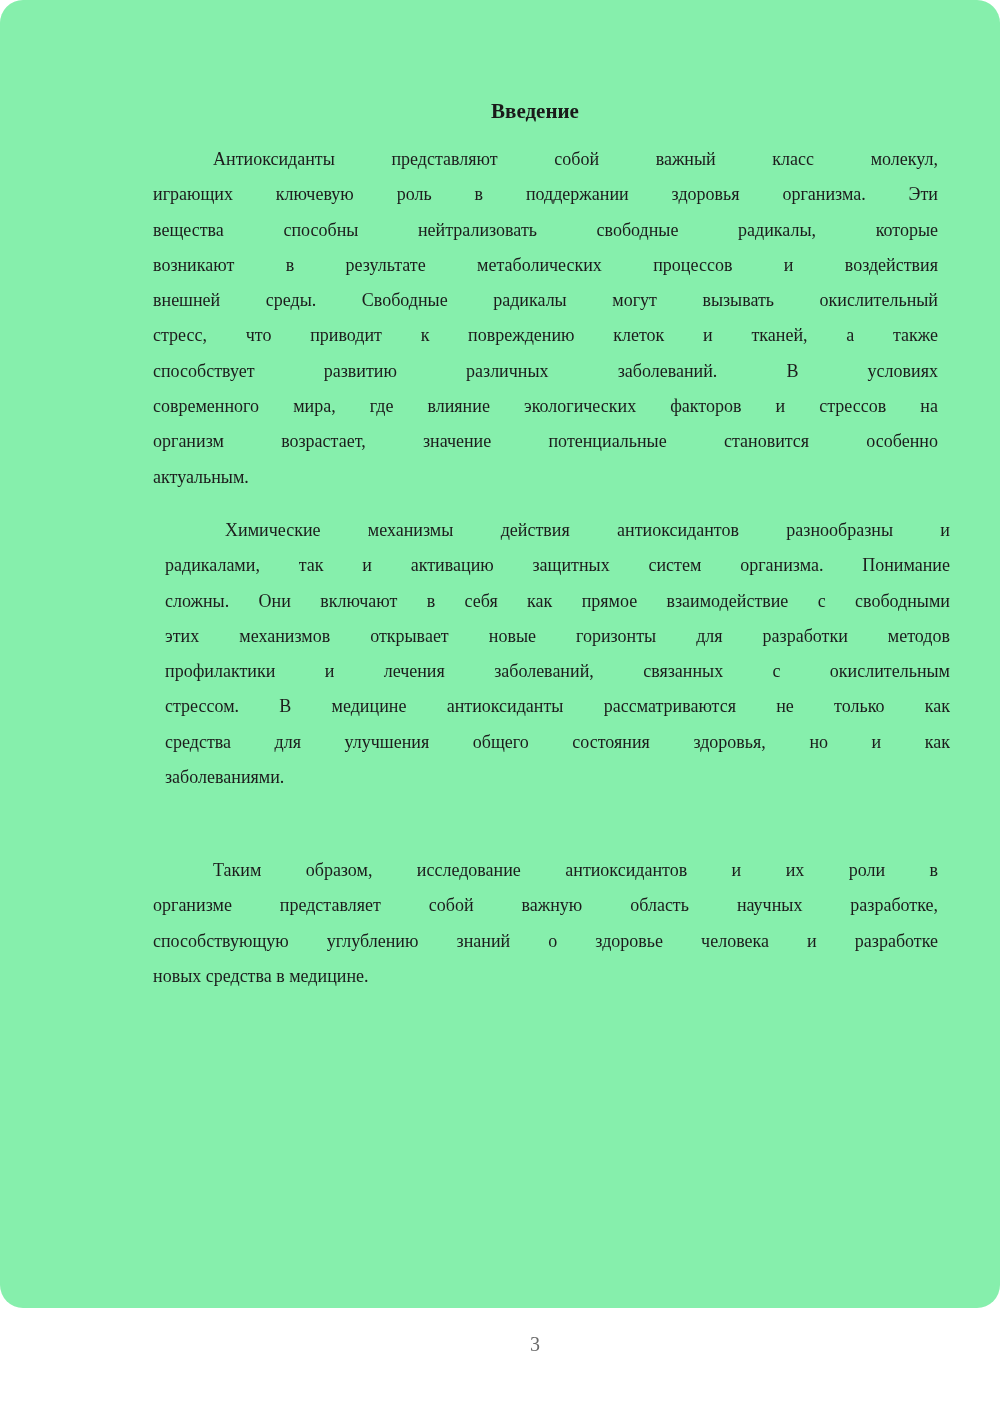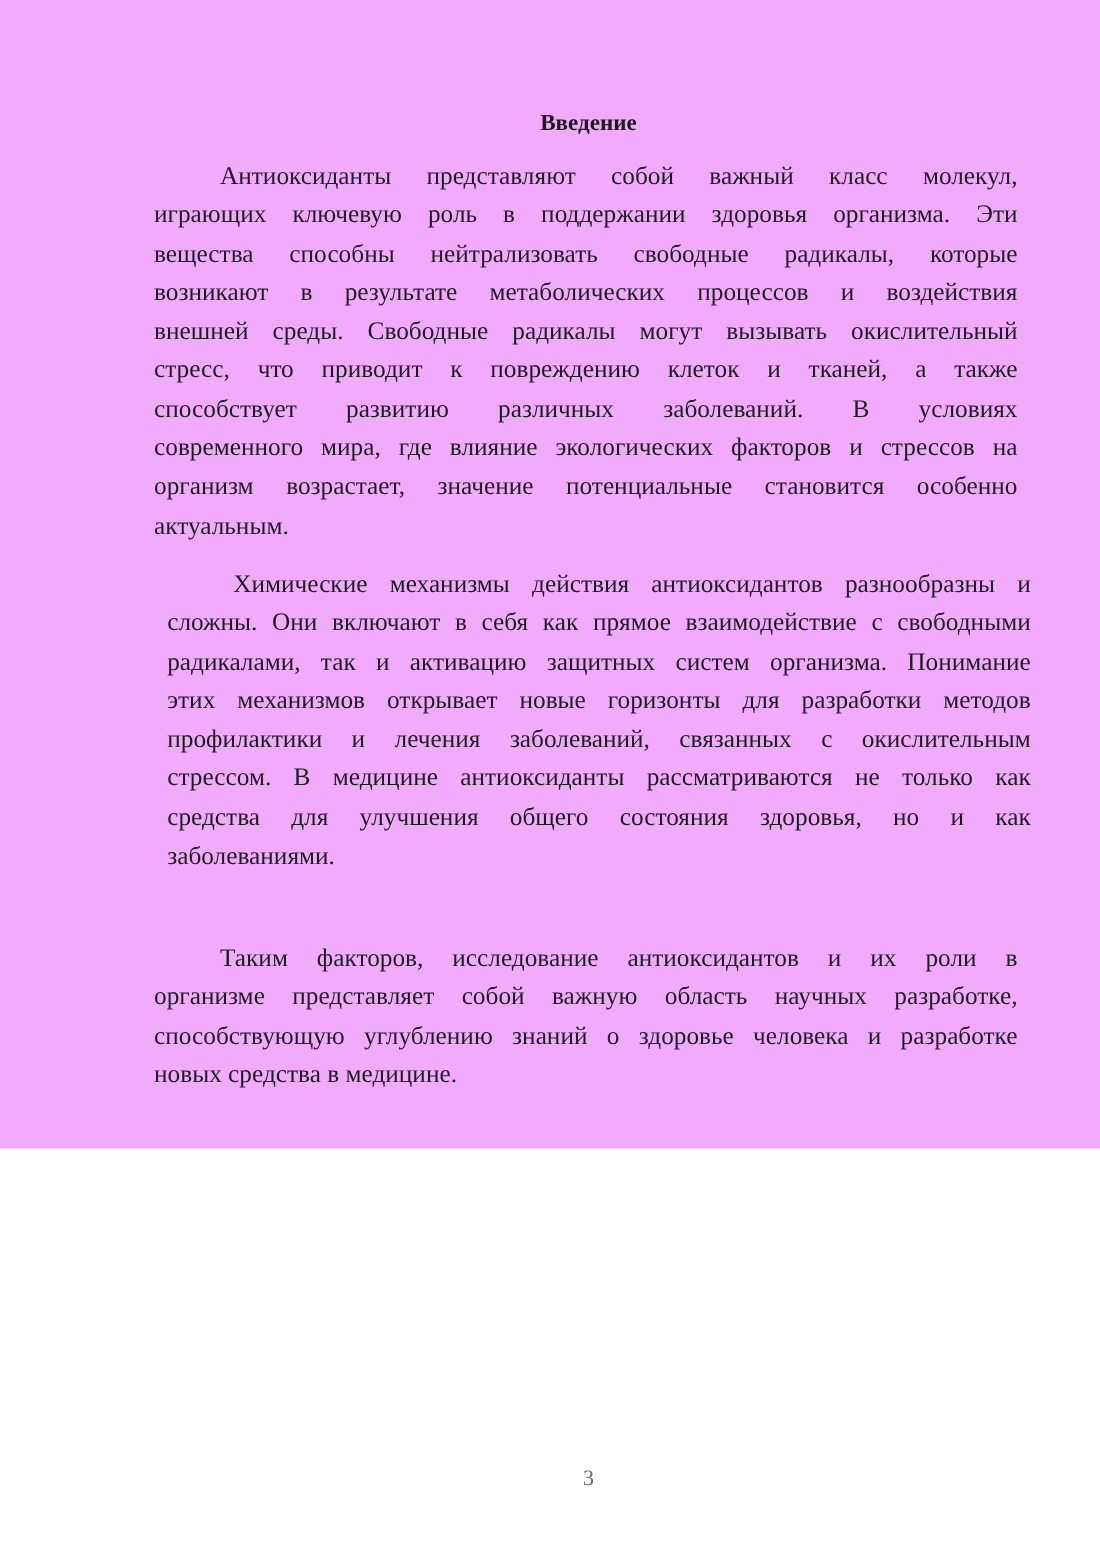--- a/index.html
+++ b/index.html
@@ -12,39 +12,40 @@
       height: 1414px;
       position: relative;
       overflow: hidden;
       font-family: "Liberation Serif", "DejaVu Serif", serif;
       color: #1a1a1a;
     }
     .page {
       position: absolute;
       left: 0; top: 0;
       width: 1000px;
-      height: 1044px;
-      background: #f0abfc;
+      height: 1308px;
+      background: #86efac;
+      border-radius: 23px;
     }
     .heading {
       position: absolute;
       left: 0;
       width: 1070px;
       top: 97px;
       text-align: center;
       font-weight: bold;
       font-size: 21px;
       line-height: 28px;
       color: #1a1a1a;
     }
     .para {
       position: absolute;
-      left: 140px;
+      left: 153px;
       width: 785px;
-      font-size: 23px;
+      font-size: 18px;
       color: #1c1c1c;
     }
     .line {
       display: block;
       height: 35.3px;
       line-height: 35.3px;
       white-space: nowrap;
       text-align: justify;
       text-align-last: justify;
     }
@@ -79,31 +80,31 @@
     <span class="line">внешней среды. Свободные радикалы могут вызывать окислительный</span>
     <span class="line">стресс, что приводит к повреждению клеток и тканей, а также</span>
     <span class="line">способствует развитию различных заболеваний. В условиях</span>
     <span class="line">современного мира, где влияние экологических факторов и стрессов на</span>
     <span class="line">организм возрастает, значение потенциальные становится особенно</span>
     <span class="line last">актуальным.</span>
   </div>
 
   <div class="para" style="top:513px;margin-left:12px;">
     <span class="line first">Химические механизмы действия антиоксидантов разнообразны и</span>
+    <span class="line">радикалами, так и активацию защитных систем организма. Понимание</span>
     <span class="line">сложны. Они включают в себя как прямое взаимодействие с свободными</span>
-    <span class="line">радикалами, так и активацию защитных систем организма. Понимание</span>
     <span class="line">этих механизмов открывает новые горизонты для разработки методов</span>
     <span class="line">профилактики и лечения заболеваний, связанных с окислительным</span>
     <span class="line">стрессом. В медицине антиоксиданты рассматриваются не только как</span>
     <span class="line">средства для улучшения общего состояния здоровья, но и как</span>
     <span class="line last">заболеваниями.</span>
   </div>
 
   <div class="para" style="top:853px;">
-    <span class="line first">Таким факторов, исследование антиоксидантов и их роли в</span>
+    <span class="line first">Таким образом, исследование антиоксидантов и их роли в</span>
     <span class="line">организме представляет собой важную область научных разработке,</span>
     <span class="line">способствующую углублению знаний о здоровье человека и разработке</span>
     <span class="line last">новых средства в медицине.</span>
   </div>
 
   <div class="page-number">3</div>
 
 </div>
 
 </body></html>

